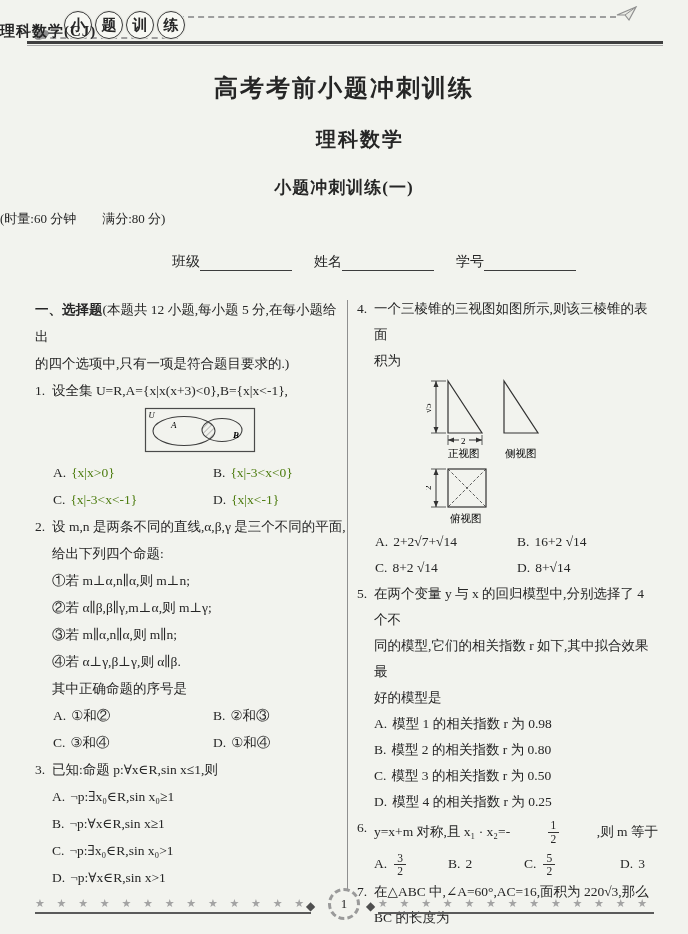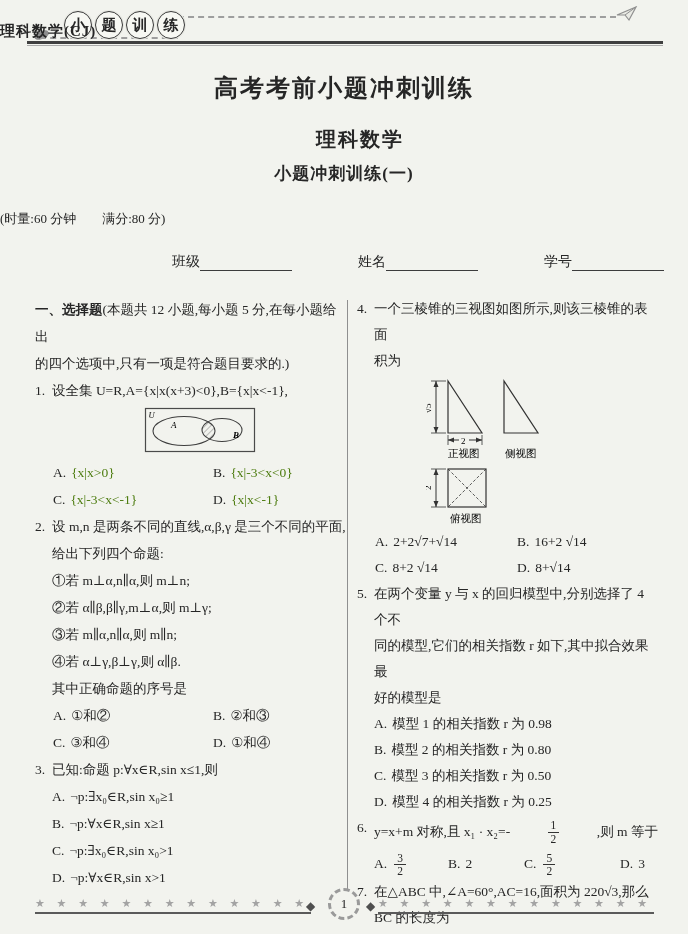--- a/index.html
+++ b/index.html
@@ -17,25 +17,25 @@
   .plane{position:absolute;left:616px;top:6px;}
   .hsubject{position:absolute;left:0;right:0;top:22px;text-align:left;
         font-size:15px;font-weight:bold;letter-spacing:1px;}
   .rule1{position:absolute;left:27px;right:25px;top:41px;height:3px;background:#3f3f3f;}
   .rule2{position:absolute;left:27px;right:25px;top:45px;height:1px;background:#ababab;}
   
   .t-main{position:absolute;left:0;right:0;top:72px;text-align:center;
         font-size:24px;font-weight:bold;letter-spacing:2px;}
   .t-sub{position:absolute;left:0;right:0;top:126px;text-align:center;
         font-size:20px;font-weight:bold;letter-spacing:2px;margin-left:32px;}
-  .t-sec{position:absolute;left:0;right:0;top:162px;text-align:center;
+  .t-sec{position:absolute;left:0;right:0;top:176px;text-align:center;
         font-size:17px;font-weight:bold;letter-spacing:1px;}
   .t-meta{position:absolute;left:0;right:0;top:210px;text-align:left;font-size:13px;}
   
-  .fields{position:absolute;left:172px;top:253px;display:flex;gap:66px;font-size:14px;}
+  .fields{position:absolute;left:172px;top:253px;display:flex;gap:22px;font-size:14px;}
   .fields .blank{display:inline-block;width:92px;border-bottom:1.2px solid #3c3c3c;height:15px;
         vertical-align:bottom;}
   
   .col{position:absolute;top:296px;font-size:13.5px;}
   .col-left{left:35px;width:312px;line-height:27px;}
   .col-right{left:357px;width:301px;line-height:26px;}
   .divider{position:absolute;left:347px;top:300px;height:592px;width:1px;background:#8f8f8f;}
   .q{position:relative;padding-left:17px;}
   .qnum{position:absolute;left:0;top:0;line-height:inherit;}
   .opts2{display:grid;grid-template-columns:160px 1fr;padding-left:1px;}

